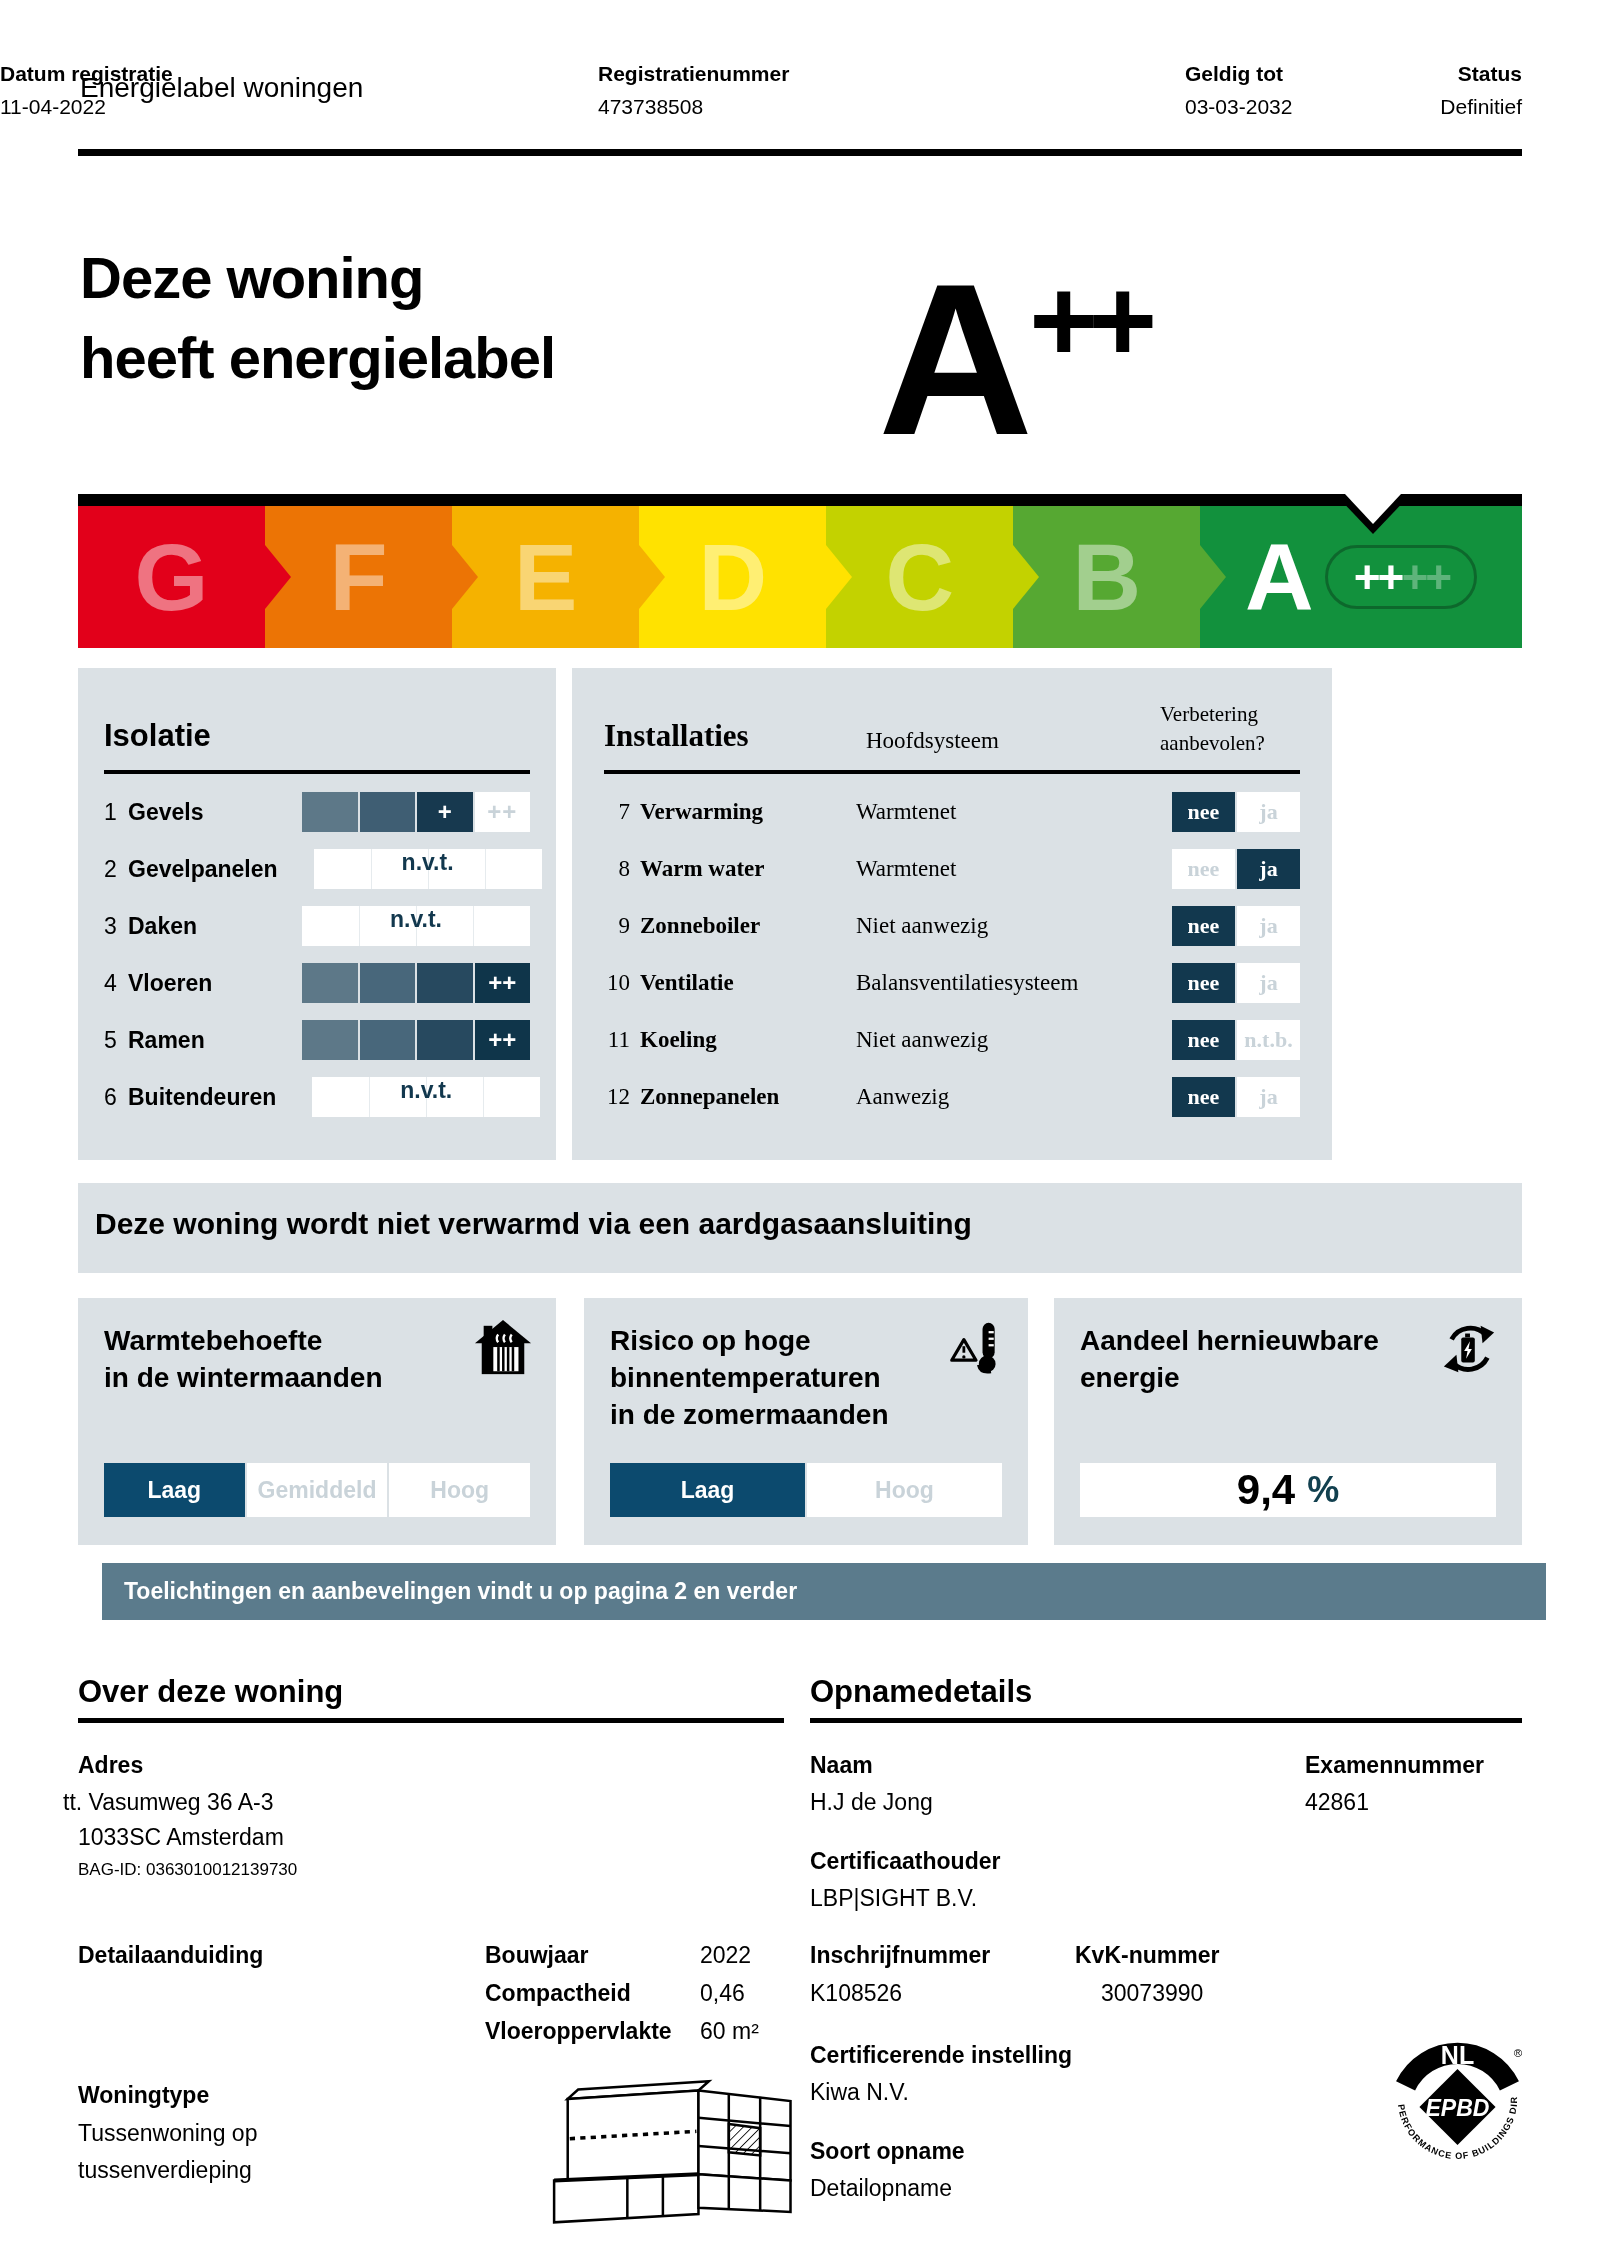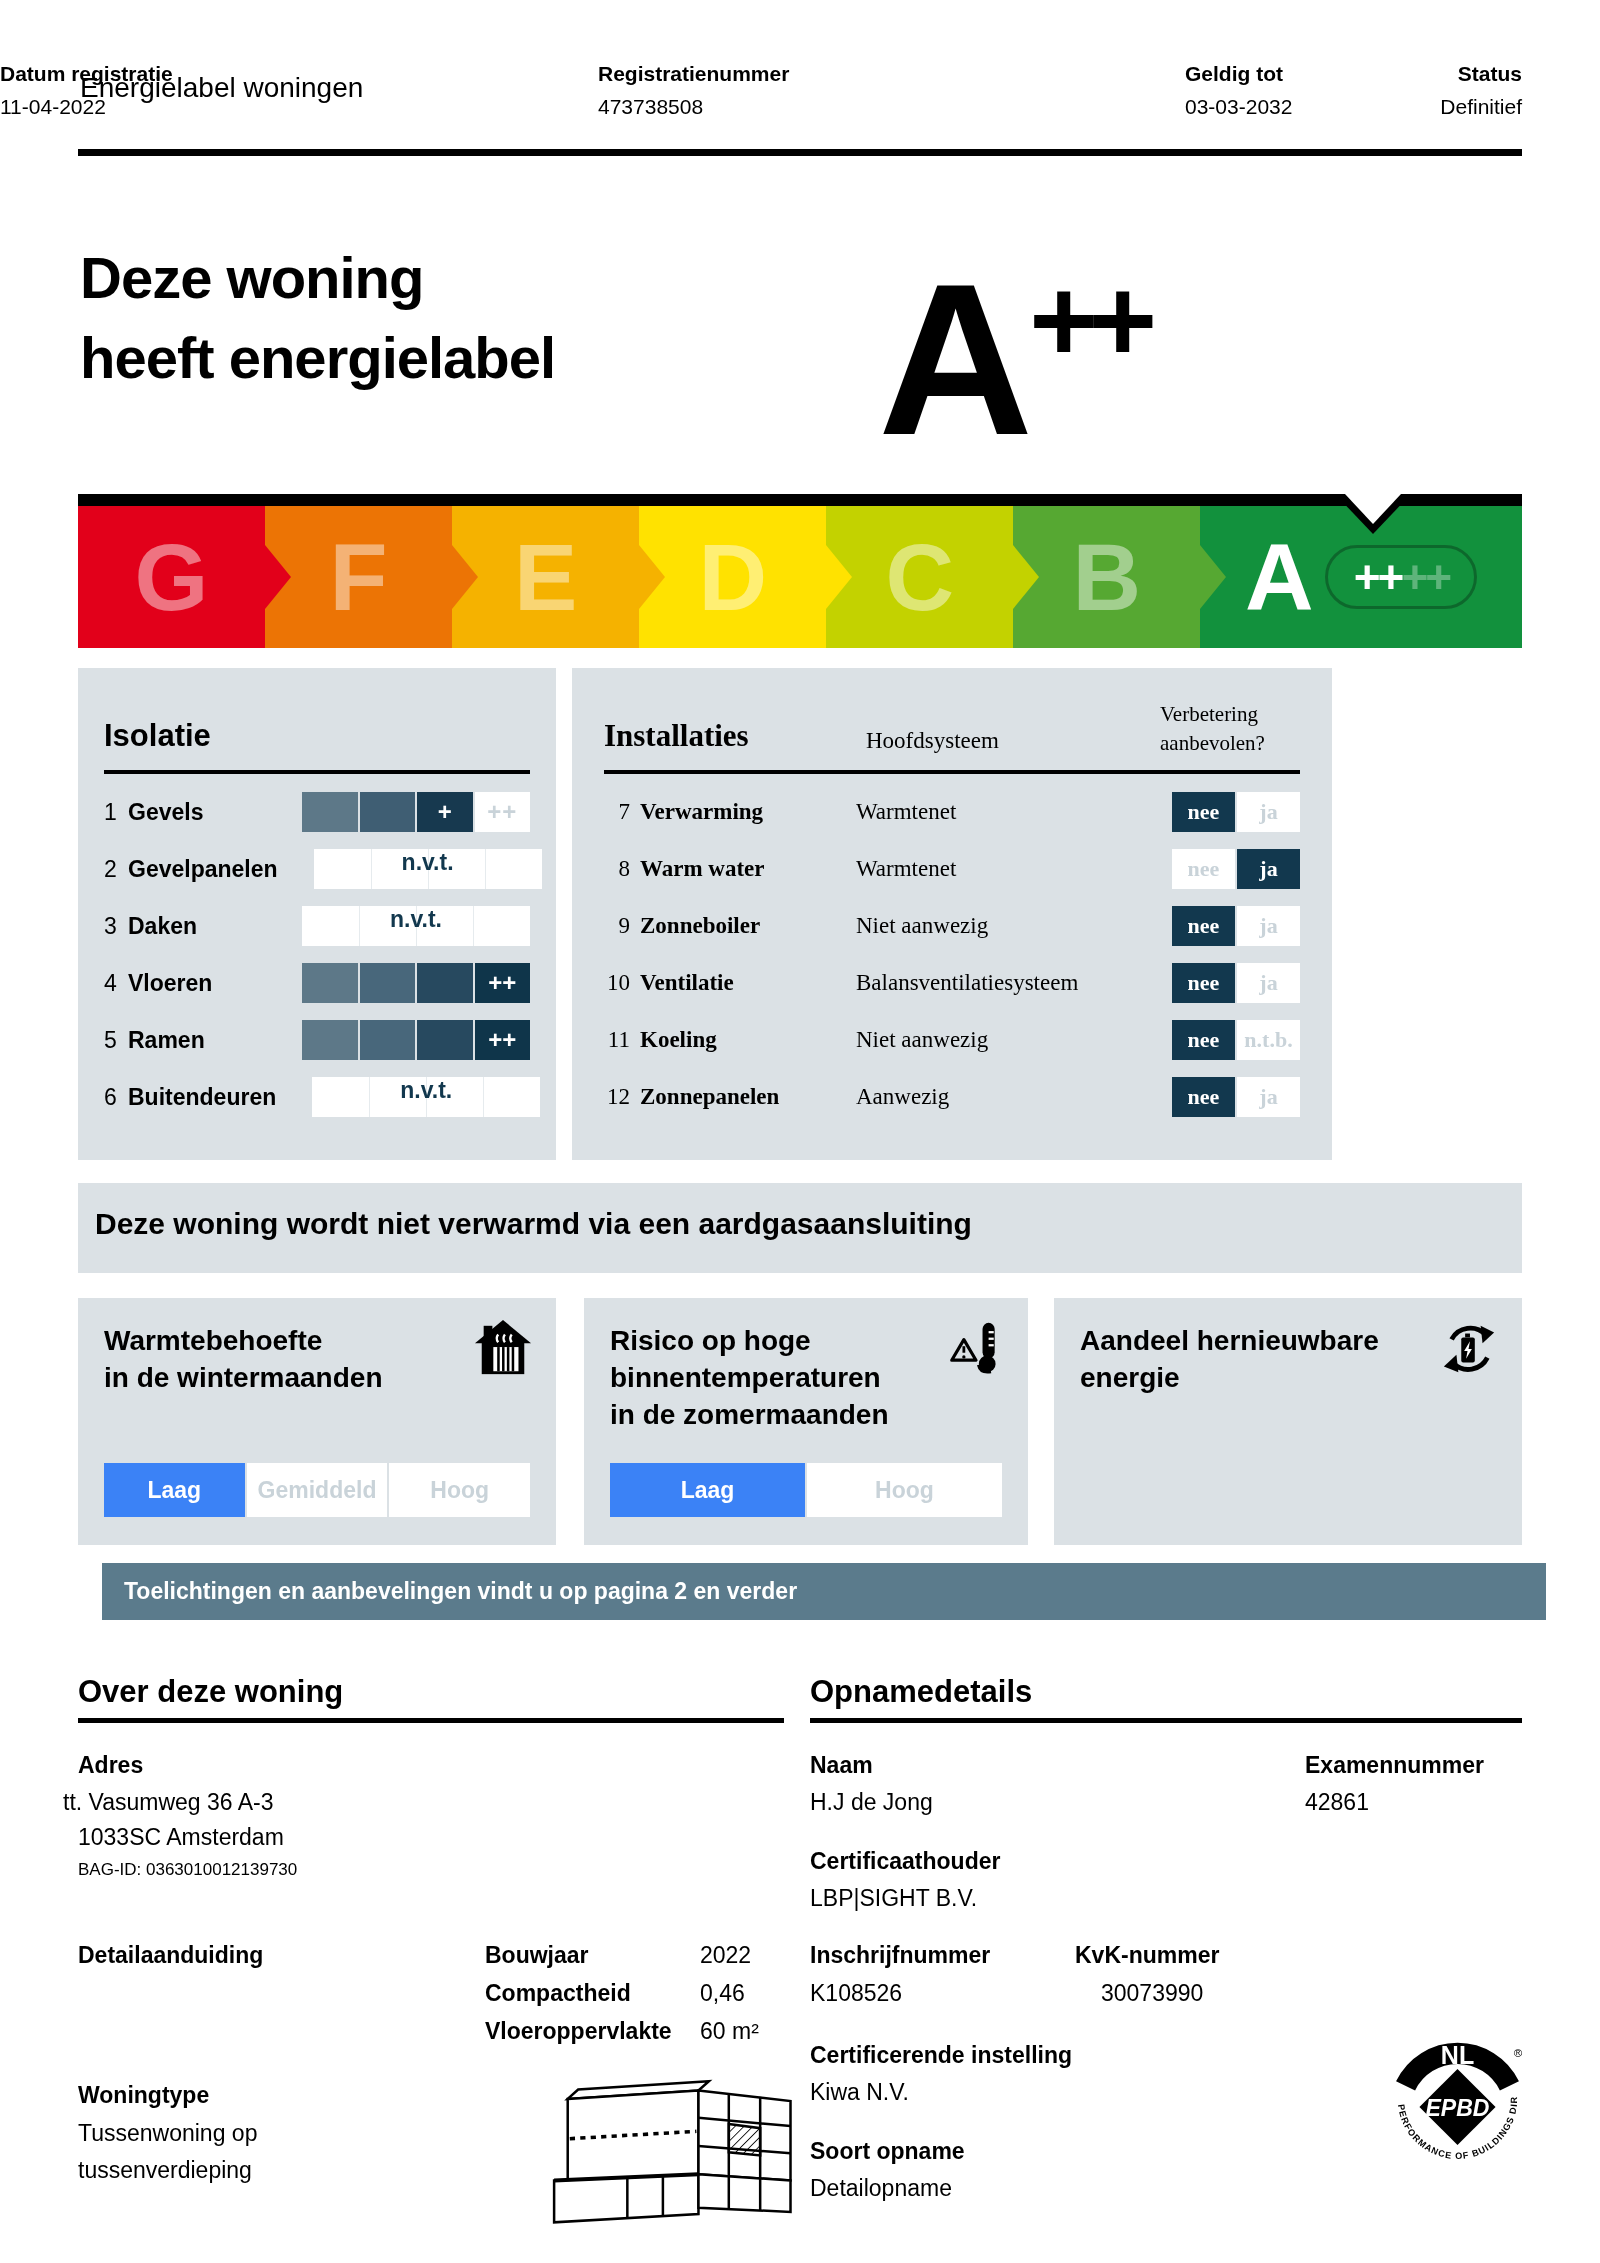--- a/index.html
+++ b/index.html
@@ -80,21 +80,21 @@
 
   
   .ibox{position:absolute;top:1298px;height:247px;background:#dbe1e5;box-sizing:border-box;padding:24px 26px;}
   .ibox-1{left:78px;width:478px;}
   .ibox-2{left:584px;width:444px;}
   .ibox-3{left:1054px;width:468px;}
   .ibox-title{font-size:28px;font-weight:700;line-height:37px;width:78%;}
   .ibox-icon{position:absolute;top:22px;right:24px;}
   .btoggle{position:absolute;left:26px;right:26px;bottom:28px;display:flex;gap:2px;height:54px;}
   .btg{flex:1;display:flex;align-items:center;justify-content:center;font-size:23px;font-weight:700;}
-  .btg.on{background:#3b82f6;color:#fff;}
+  .btg.on{background:#0c4a6e;color:#fff;}
   .btg.off{background:#fff;color:#c9d3d9;}
   .valuebox{position:absolute;left:26px;right:26px;bottom:28px;height:54px;background:#fff;
             display:flex;align-items:center;justify-content:center;gap:12px;}
   .val-num{font-size:42px;font-weight:700;}
   .val-unit{font-size:36px;font-weight:700;color:#12404f;}
 
   
   .notice{left:78px;top:1563px;width:1444px;height:57px;background:#5b7b8c;display:flex;align-items:center;margin-left:24px;}
   .notice span{color:#fff;font-size:23px;font-weight:700;margin-left:22px;}
 
@@ -373,20 +373,24 @@
     </div>
     <svg class="ibox-icon" width="58" height="58" viewBox="0 0 60 60">
       <path d="M12,20 A22,22 0 0 1 47,15" stroke="#000" stroke-width="5" fill="none"></path>
       <polygon points="42,6 56,13 44,24" fill="#000"></polygon>
       <path d="M49,39 A22,22 0 0 1 14,45" stroke="#000" stroke-width="5" fill="none"></path>
       <polygon points="19,54 4,48 17,36" fill="#000"></polygon>
       <rect x="26" y="14" width="5" height="4" fill="#000"></rect>
       <rect x="22" y="18" width="14" height="26" rx="2" fill="#000"></rect>
       <polygon points="31,22 25,32 28.5,32 27,40 33,30 29.5,30" fill="#fff"></polygon>
     </svg>
+    <div class="valuebox">
+      <span class="val-num">9,4</span>
+      <span class="val-unit">%</span>
+    </div>
   </div>
 
   <div class="abs notice">
     <span>Toelichtingen en aanbevelingen vindt u op pagina 2 en verder</span>
   </div>
 
   <div class="abs h2b" style="left:78px;top:1674px;">Over deze woning</div>
   <div class="abs rule2" style="left:78px;top:1718px;width:706px;"></div>
   <div class="abs lbl" style="left:78px;top:1752px;">Adres</div>
   <div class="abs val" style="left:63px;top:1789px;">tt. Vasumweg 36 A-3</div>

